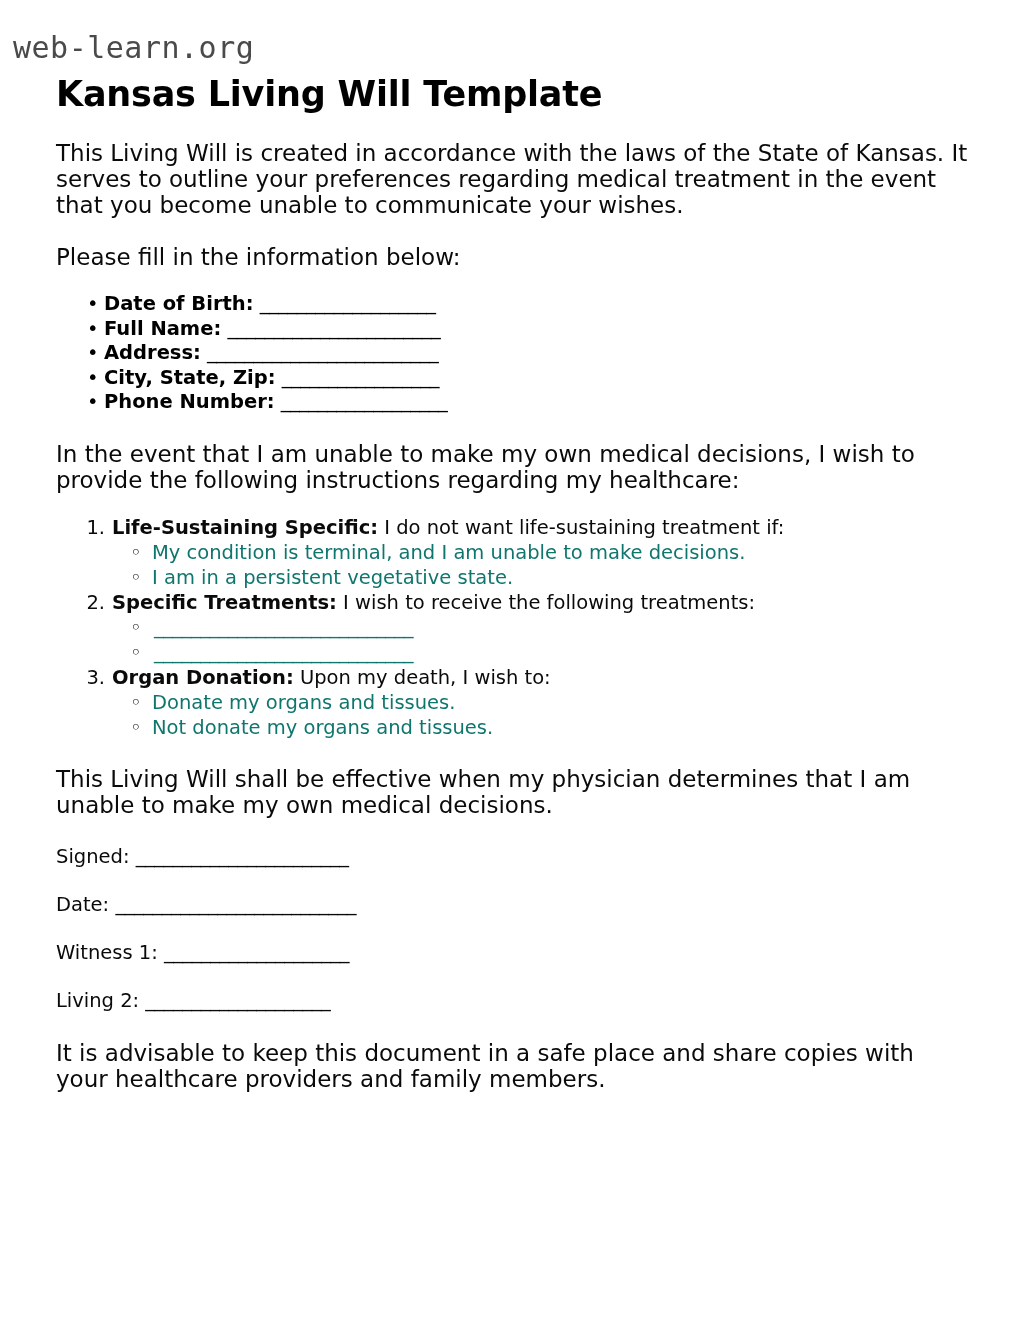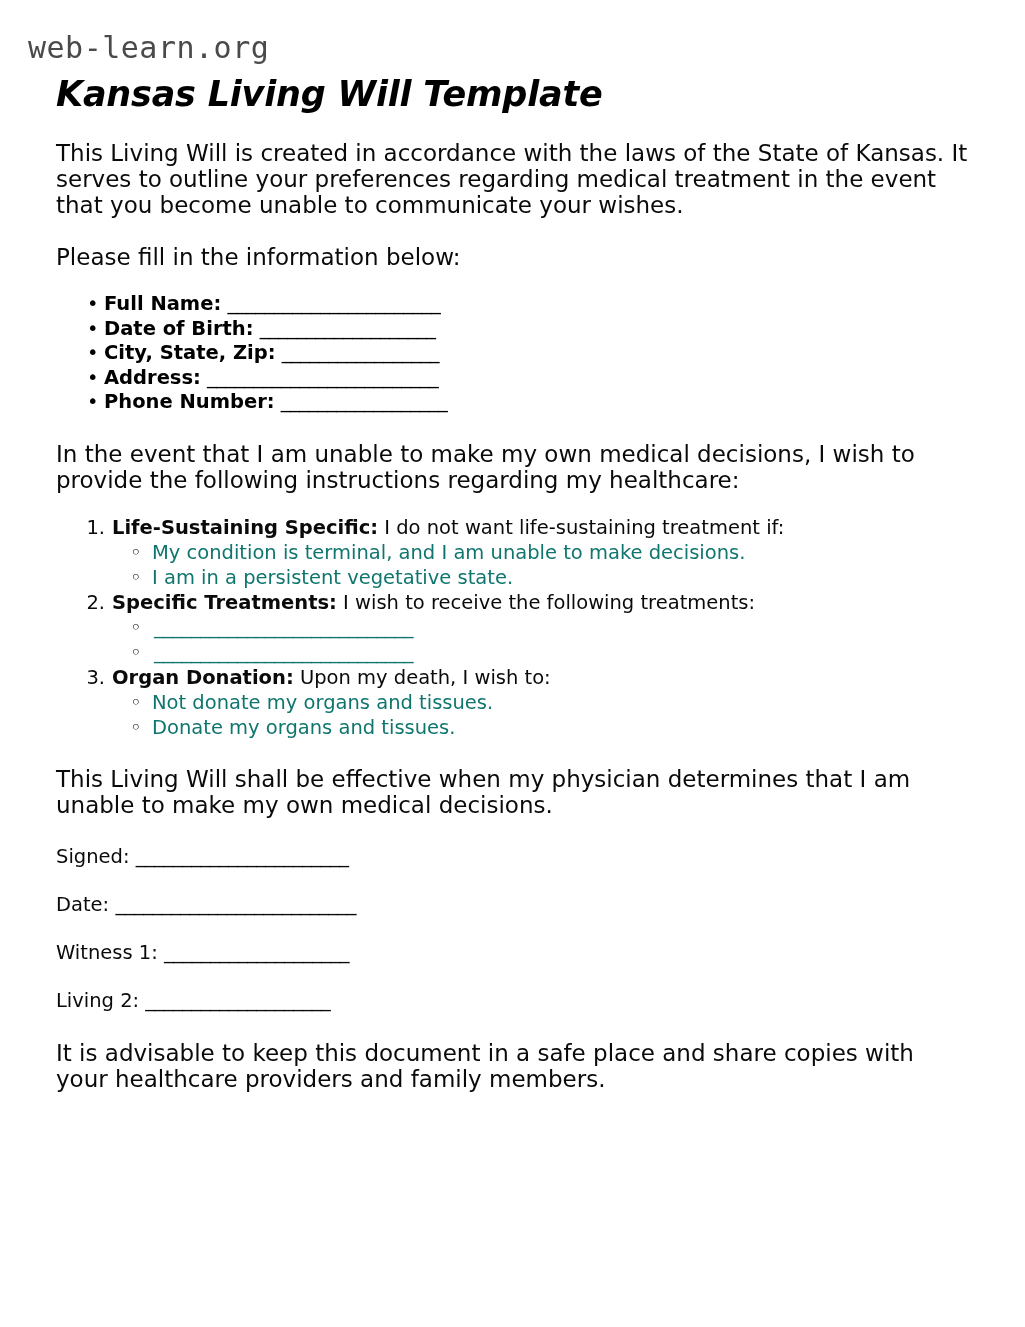--- a/index.html
+++ b/index.html
@@ -21,21 +21,21 @@
     width: 1025px;
     min-height: 1327px;
     background: #ffffff;
     box-sizing: border-box;
     padding: 0;
   }
 
   
   .site-logo {
     position: absolute;
-    left: 28px;
+    left: 13px;
     top: 31px;
     font-family: "DejaVu Sans Mono", monospace;
     font-size: 30px;
     line-height: 34px;
     letter-spacing: 0.5px;
     color: #4a4a4a;
     white-space: nowrap;
   }
 
   .doc-title {
@@ -44,21 +44,20 @@
     position: absolute;
     left: 56px;
     top: 72px;
     font-family: "DejaVu Sans", sans-serif;
     font-weight: bold;
     font-size: 35px;
     line-height: 44px;
     letter-spacing: -0.2px;
     color: #000000;
     white-space: nowrap;
-    font-style: italic;
   }
 
   
   .content {
     position: absolute;
     left: 56px;
     top: 140px;
     width: 916px;
   }
 
@@ -190,34 +189,34 @@
     <p class="para">This Living Will is created in accordance with the laws of the State of Kansas. It serves to outline your preferences regarding medical treatment in the event that you become unable to communicate your wishes.</p>
 
     <div class="gap-lg"></div>
 
     <p class="para">Please fill in the information below:</p>
 
     <div class="gap-md"></div>
 
     <ul class="fields">
       <li>
+        <span class="fld-label">Date of Birth:</span>
+        <span class="blank">___________________</span>
+      </li>
+      <li>
         <span class="fld-label">Full Name:</span>
         <span class="blank">_______________________</span>
       </li>
       <li>
-        <span class="fld-label">Date of Birth:</span>
-        <span class="blank">___________________</span>
+        <span class="fld-label">Address:</span>
+        <span class="blank">_________________________</span>
       </li>
       <li>
         <span class="fld-label">City, State, Zip:</span>
         <span class="blank">_________________</span>
-      </li>
-      <li>
-        <span class="fld-label">Address:</span>
-        <span class="blank">_________________________</span>
       </li>
       <li>
         <span class="fld-label">Phone Number:</span>
         <span class="blank">__________________</span>
       </li>
     </ul>
 
     <div class="gap-lg"></div>
 
     <p class="para">In the event that I am unable to make my own medical decisions, I wish to provide the following instructions regarding my healthcare:</p>
@@ -238,22 +237,22 @@
         <span class="inst-label">Specific Treatments:</span><span> I wish to receive the following treatments:</span>
         <ul class="subitems">
           <li class="blank-line"><span class="blank">____________________________</span></li>
           <li class="blank-line"><span class="blank">____________________________</span></li>
         </ul>
       </li>
 
       <li class="num">
         <span class="inst-label">Organ Donation:</span><span> Upon my death, I wish to:</span>
         <ul class="subitems">
+          <li><span>Donate my organs and tissues.</span></li>
           <li><span>Not donate my organs and tissues.</span></li>
-          <li><span>Donate my organs and tissues.</span></li>
         </ul>
       </li>
 
     </ol>
 
     <div class="gap-lg"></div>
 
     <p class="para">This Living Will shall be effective when my physician determines that I am unable to make my own medical decisions.</p>
 
     <div class="gap-lg"></div>

